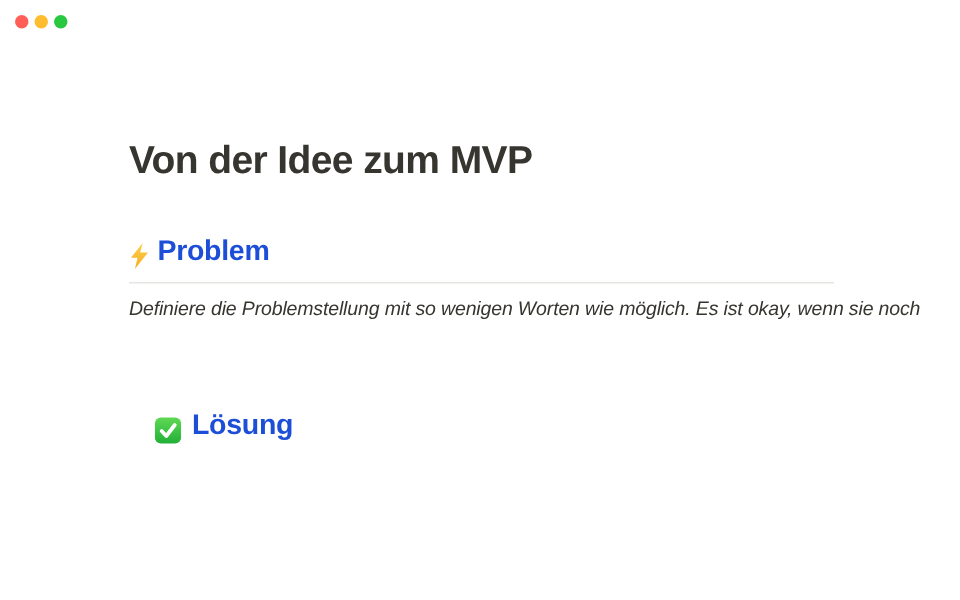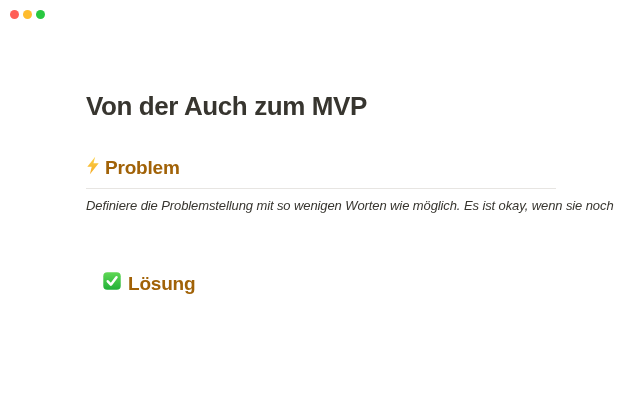--- a/index.html
+++ b/index.html
@@ -22,24 +22,24 @@
 
   .doc-title{
     position:absolute;left:86px;top:91px;
     font-size:26px;line-height:30px;font-weight:700;
     letter-spacing:-0.4px;
     color:#37352f;
     white-space:nowrap;
   }
   .section-heading{
     position:absolute;left:86px;
-    display:flex;align-items:flex-start;
+    display:flex;align-items:flex-end;
     font-size:19px;line-height:24px;font-weight:700;
     letter-spacing:-0.2px;
-    color:#a16207;
+    color:#1d4ed8;
     white-space:nowrap;
   }
   .section-heading .emoji{
     display:inline-flex;align-items:center;justify-content:center;
     margin-right:5px;
   }
   #heading-problem{top:156px;}
   #heading-loesung{top:272px;margin-left:17px;}
   .divider{
     position:absolute;left:86px;top:188px;
@@ -59,21 +59,21 @@
 </style>
 </head>
 <body>
 
 <div class="traffic-lights">
   <div class="dot dot-red"></div>
   <div class="dot dot-yellow"></div>
   <div class="dot dot-green"></div>
 </div>
 
-<div class="doc-title">Von der Auch zum MVP</div>
+<div class="doc-title">Von der Idee zum MVP</div>
 
 <div class="section-heading" id="heading-problem">
   <span class="emoji">
     <svg width="14" height="19" viewBox="0 0 32 42" aria-hidden="true">
       <defs>
         <linearGradient id="boltGrad" x1="0" y1="0" x2="0" y2="1">
           <stop offset="0" stop-color="#fcd348"></stop>
           <stop offset="1" stop-color="#f5ab27"></stop>
         </linearGradient>
       </defs>

